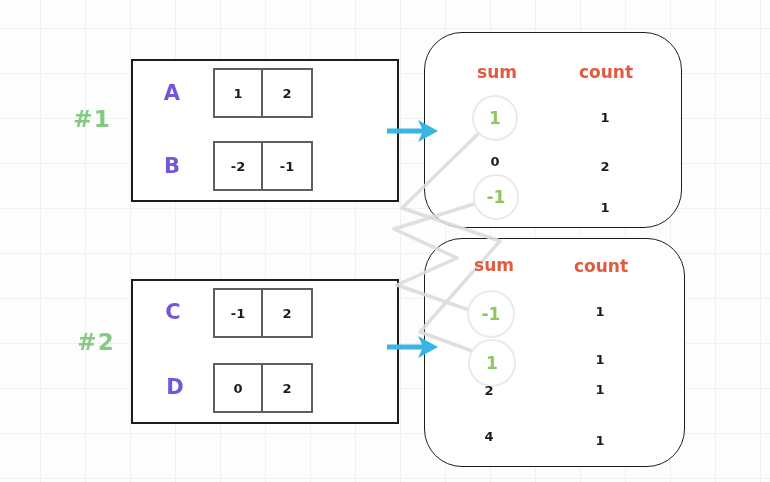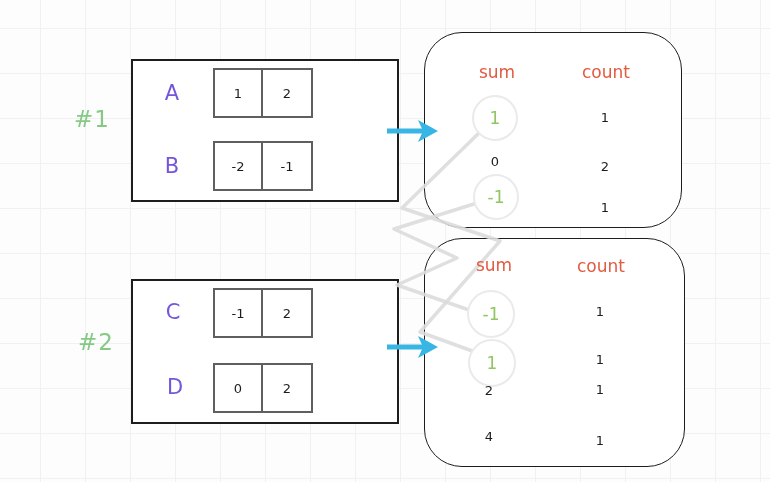--- a/index.html
+++ b/index.html
@@ -7,21 +7,21 @@
     position:relative; width:770px; height:482px; overflow:hidden;
     background-color:#fdfdfd;
     background-image:
       linear-gradient(to right, #f1f1f3 1px, transparent 1px),
       linear-gradient(to bottom, #f1f1f3 1px, transparent 1px);
     background-size:45px 45px;
     background-position:-5px -17px;
     font-family:"DejaVu Sans", sans-serif;
     color:#1c1c1c;
   }
-  .abs { position:absolute; }
+  .abs { position:absolute;font-weight:bold; }
   .ctr { transform:translate(-50%,-50%); white-space:nowrap; }
 
   .group-box { border:2px solid #1d1d1d; background:#ffffff; z-index:1; }
   .result-box { border:1.6px solid #1d1d1d; border-radius:38px; background:#ffffff; z-index:1; }
 
   .grouplabel { color:var(--group-label-green); font-size:23px; letter-spacing:1px; z-index:3; }
   .rowlabel   { color:var(--row-label-purple); font-size:21px; z-index:3; }
 
   .cellpair { display:flex; z-index:2; }
   .cell {

